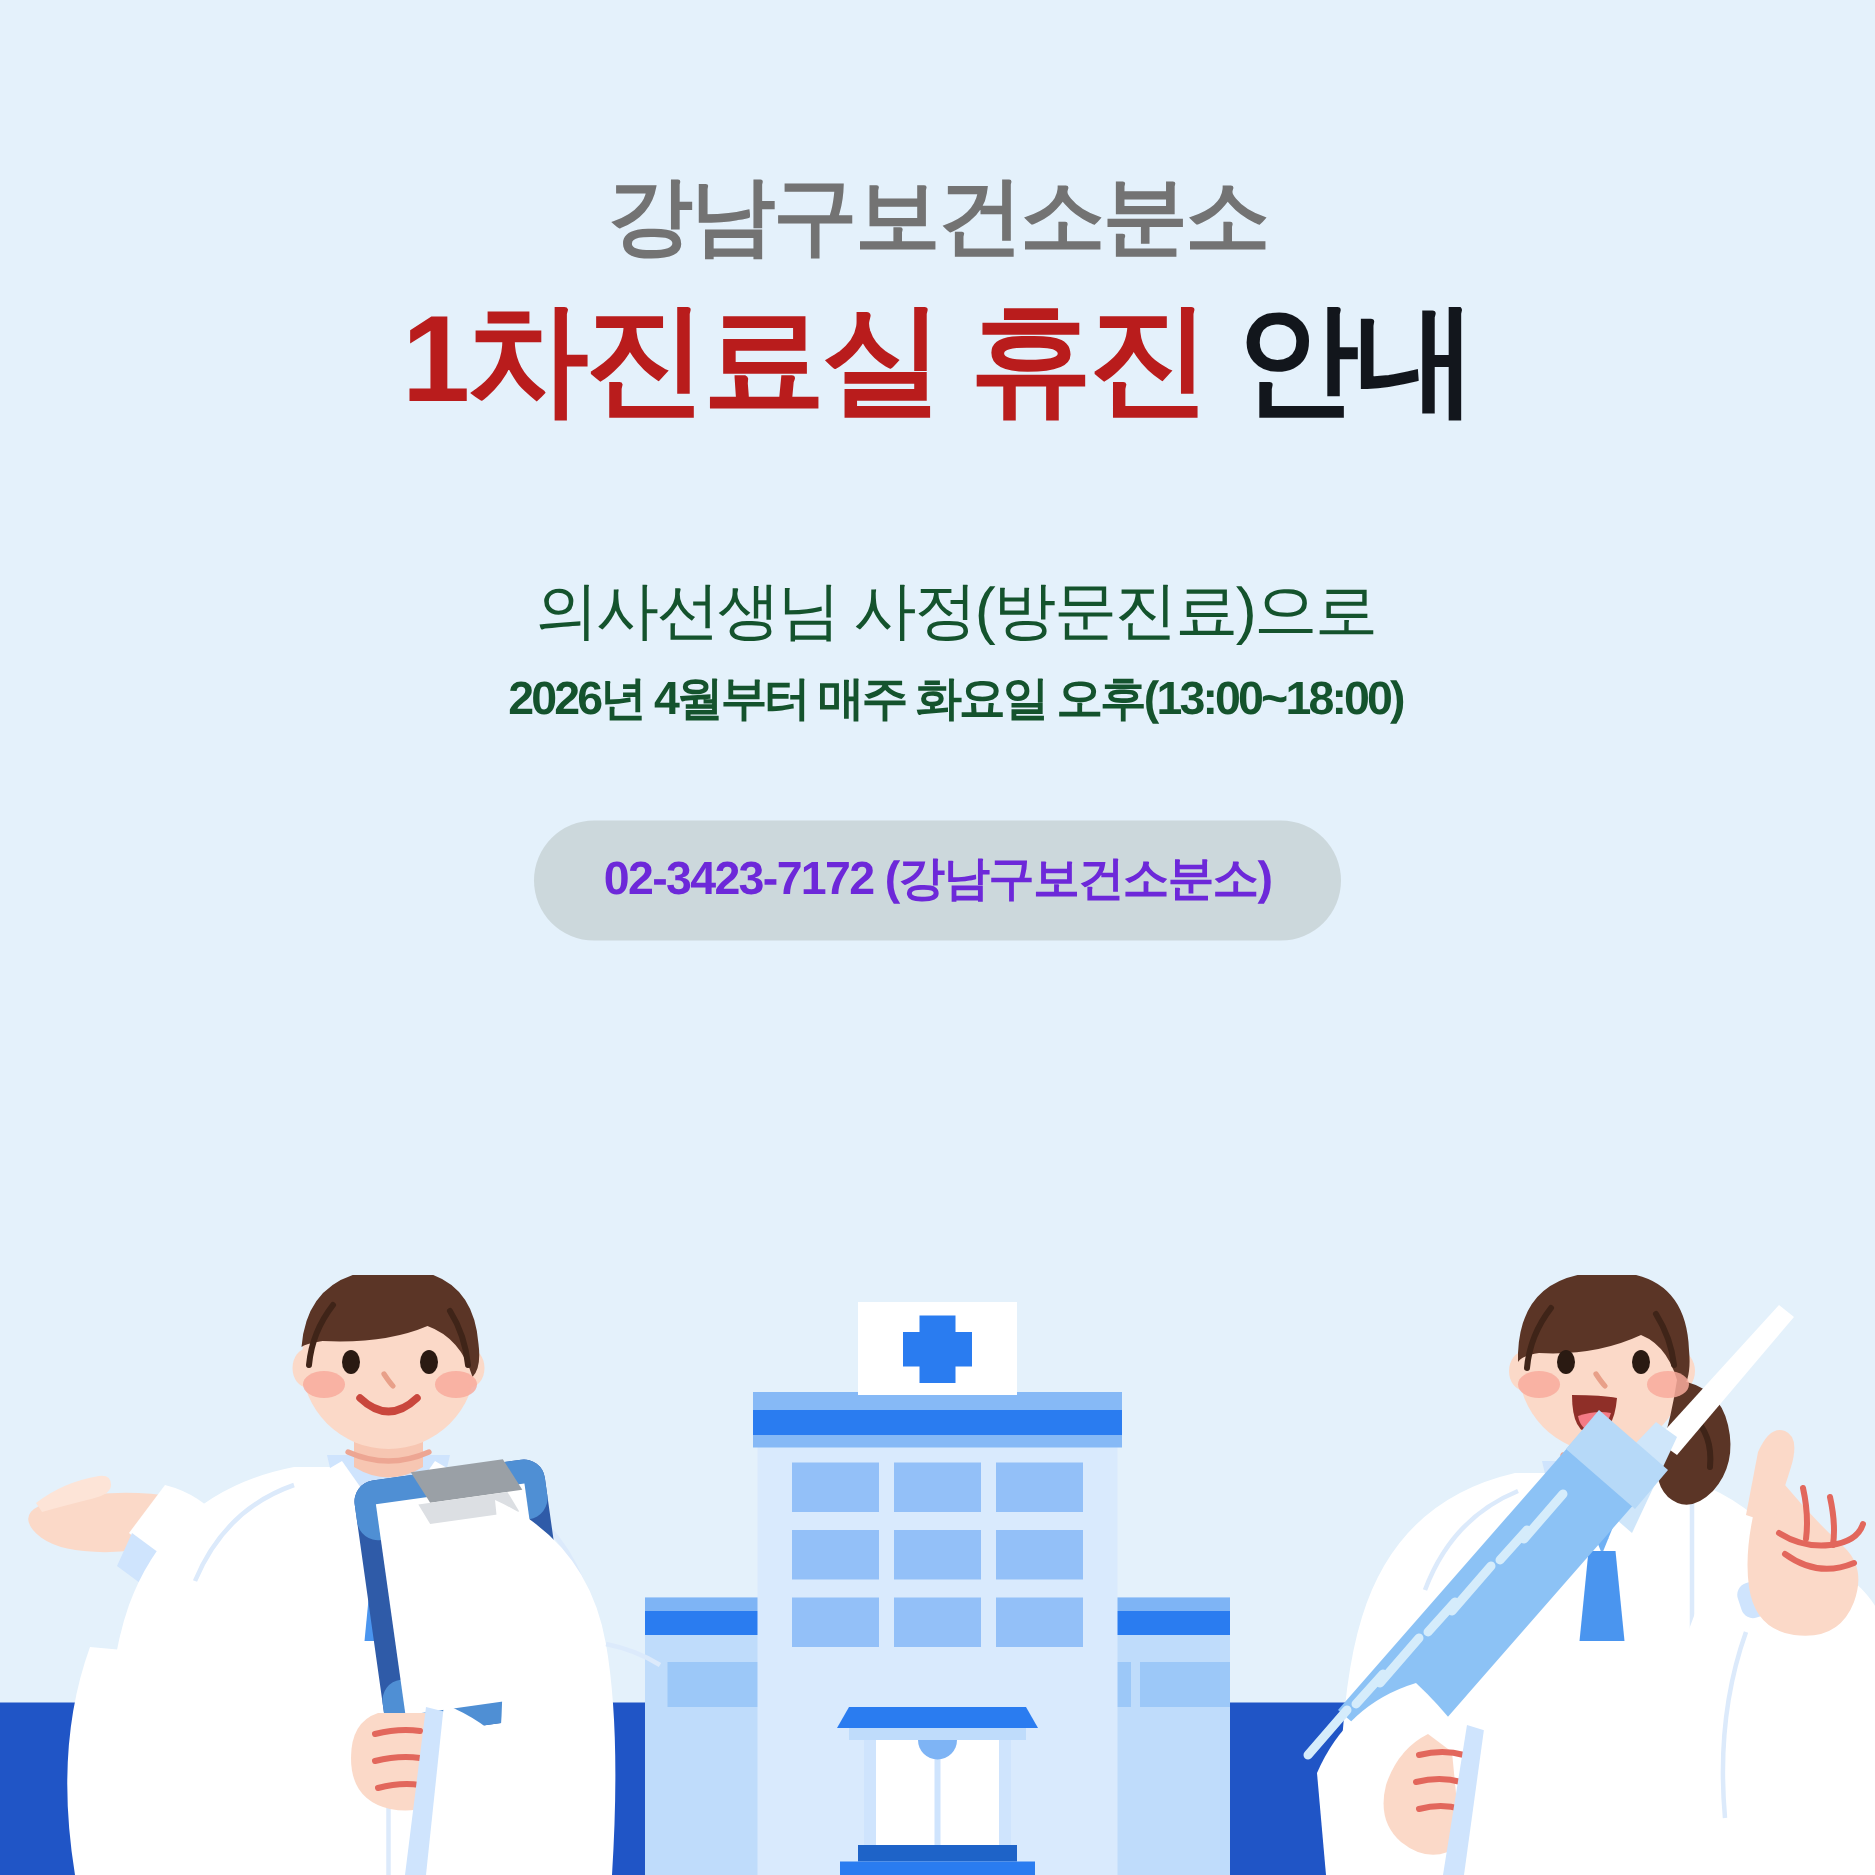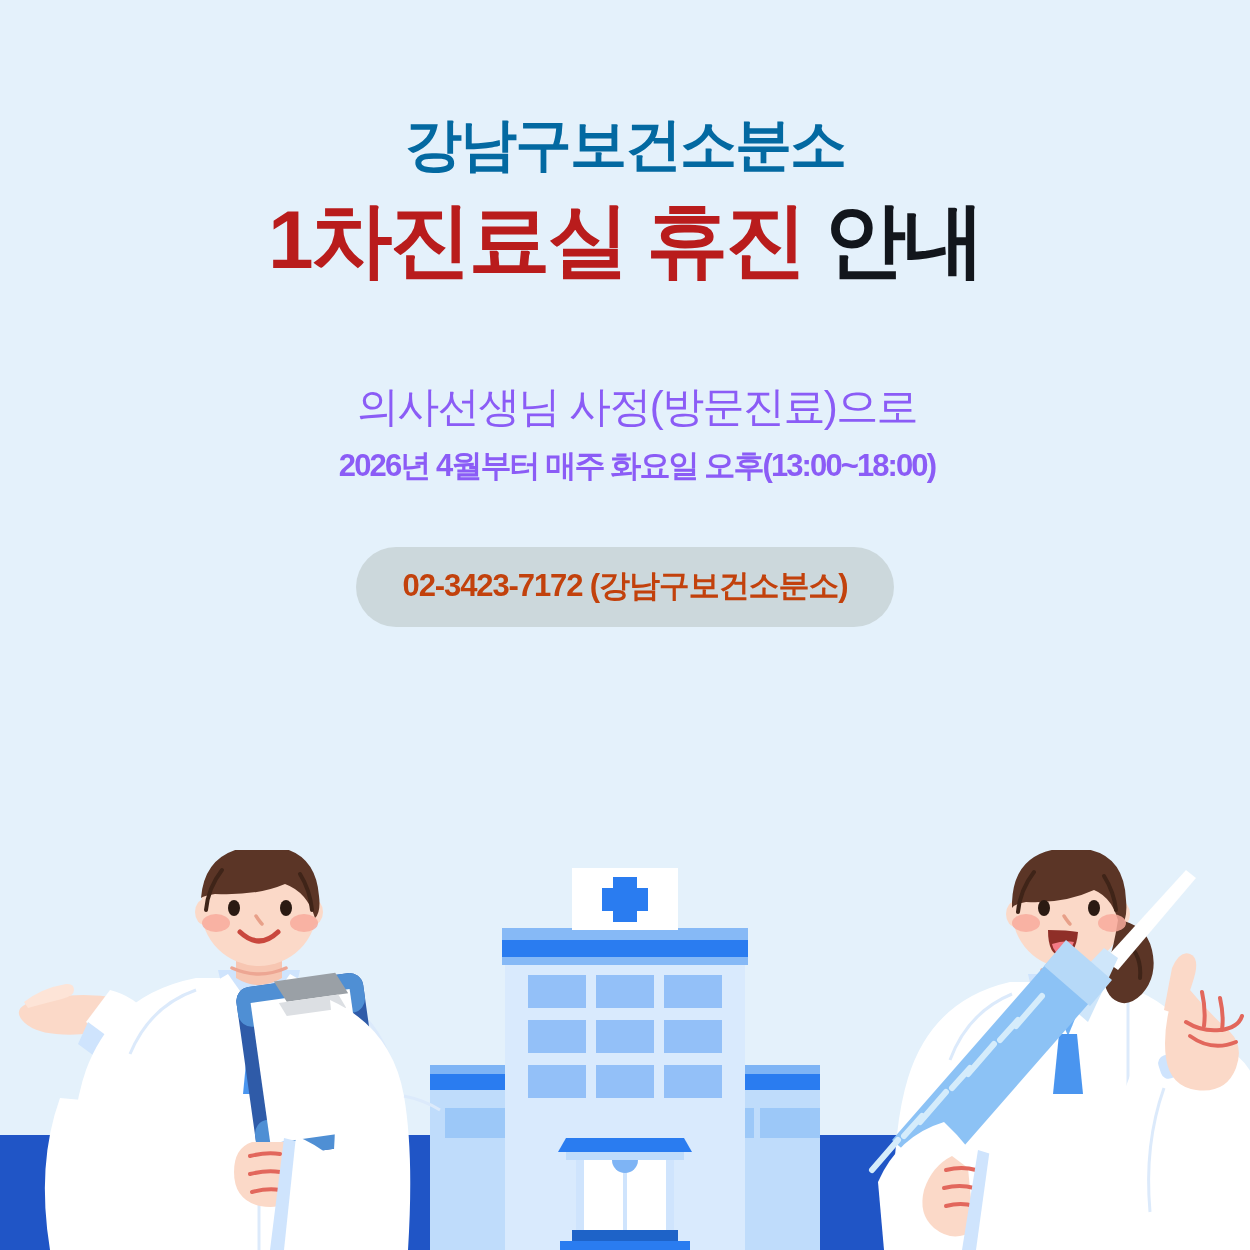--- a/index.html
+++ b/index.html
@@ -39,21 +39,21 @@
     text-align: center;
     z-index: 40;
   }
 
   .title-sub {
     margin: 0;
     padding-top: 112px;
     font-size: 57px;
     font-weight: 800;
     letter-spacing: -2px;
-    color: #0369a1;
+    color: #737373;
     line-height: 1.15;
   }
 
   .title-main {
     margin: 0;
     padding-top: 14px;
     font-size: 82px;
     font-weight: 800;
     letter-spacing: -3px;
     line-height: 1.16;
@@ -65,40 +65,40 @@
   }
 
   .body-block {
     margin: 0;
     padding-top: 86px;
   }
   .body-line {
     font-size: 42px;
     font-weight: 400;
     letter-spacing: -1.6px;
-    color: #8b5cf6;
+    color: #14532d;
     line-height: 1.62;
     white-space: nowrap;
     margin-left: 24px;
   }
   .body-line.strong {
     font-weight: 800;
     font-size: 31px;
     letter-spacing: -1.9px;
   }
 
   .phone-wrap {
     margin-top: 56px;
     display: flex;
     justify-content: center;
   }
   .phone-pill {
     display: inline-block;
     background: #ccd8dc;
-    color: #c2410c;
+    color: #6d28d9;
     border-radius: 44px;
     padding: 18px 46px 20px;
     font-size: 31px;
     font-weight: 600;
     letter-spacing: -1.1px;
     white-space: nowrap;
   }
 
   
   .illustration {

